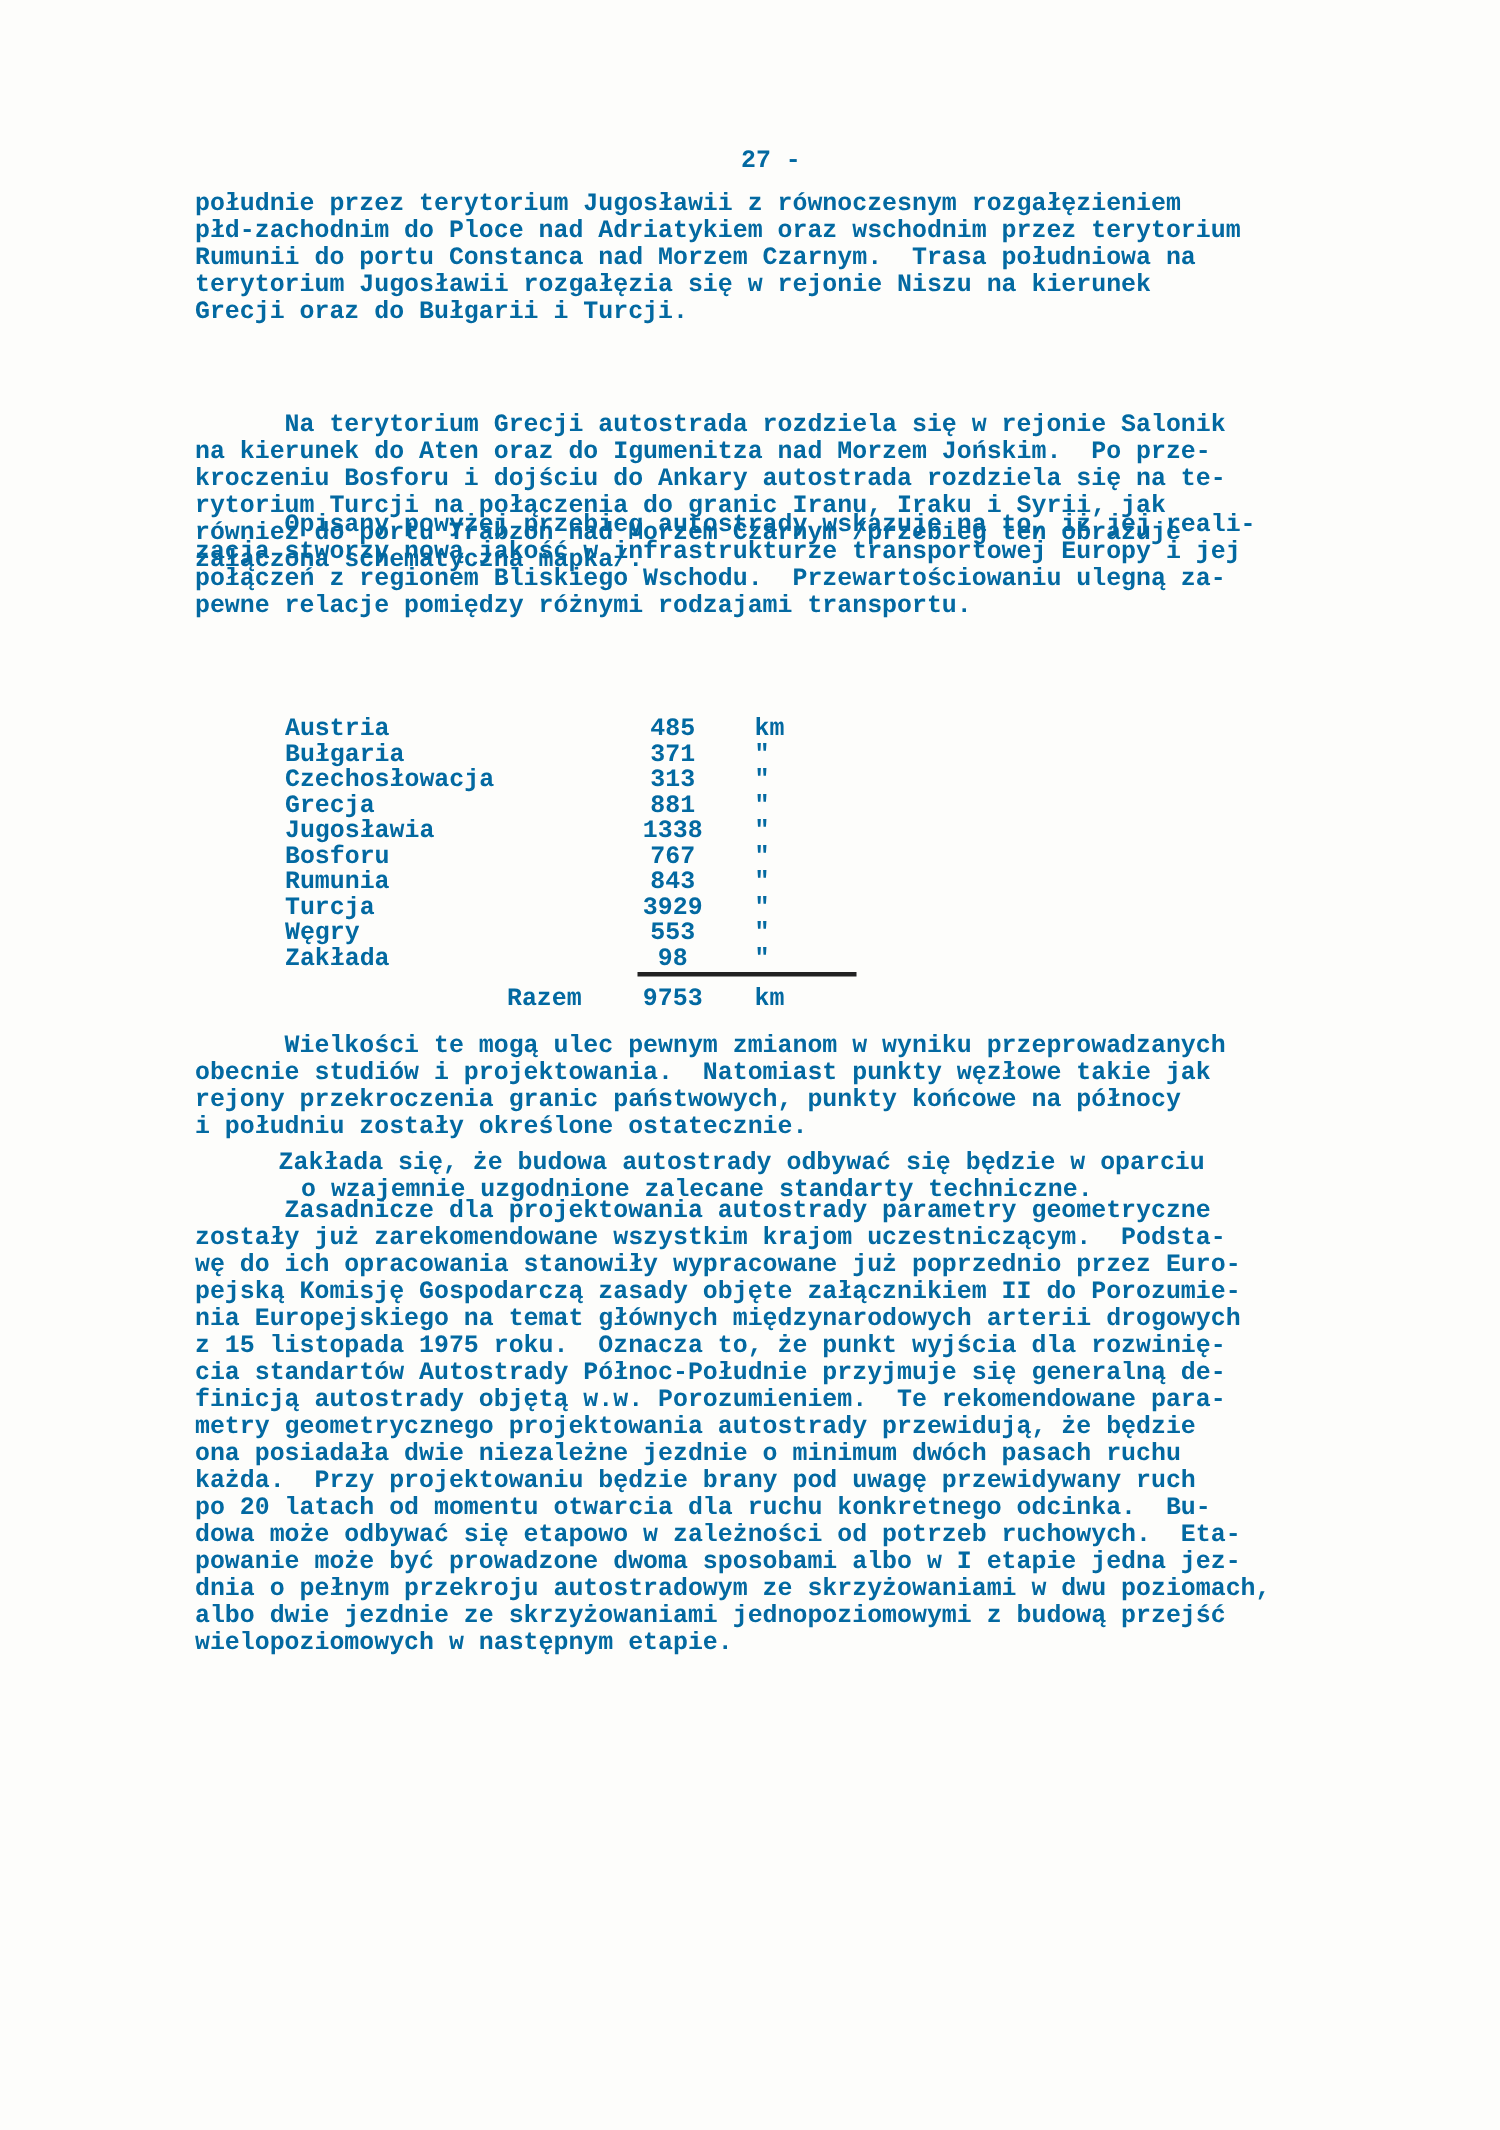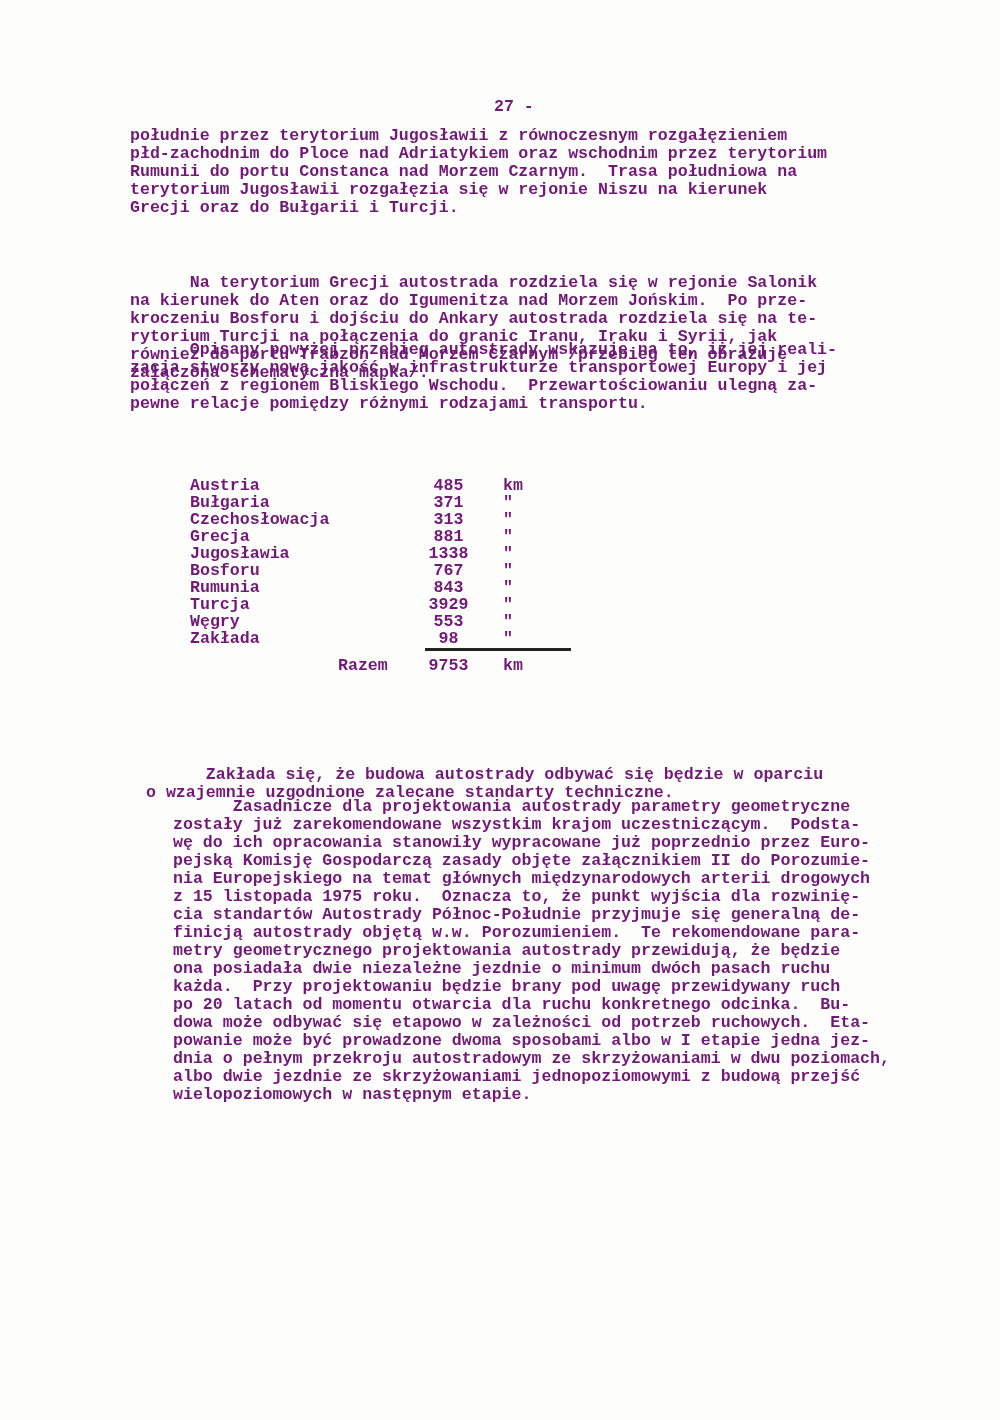--- a/index.html
+++ b/index.html
@@ -2,39 +2,39 @@
 <html><head>
 <meta charset="utf-8">
 <style>
   html,body { margin:0; padding:0; background:#e8e8e8; }
   .page {
     position:relative;
     width:1000px; height:1420px;
     background:#fdfdfb;
     font-family:"Liberation Mono", "DejaVu Sans Mono", monospace;
     font-weight:bold;
-    color:#701a75;
+    color:#0369a1;
     font-size:16.6px;
     overflow:hidden;
   }
   .pre {
     position:absolute;
     margin:0;
     white-space:pre;
     font:inherit;
     line-height:18px;
   }
   .page-number { position:absolute; left:494px; top:97px; }
   .p1 { left:130px; top:127px; }
   .p2 { left:130px; top:226px;margin-top:48px; }
   .p3 { left:130px; top:341px; }
   .p4 { left:130px; top:413px; }
   .p5 { left:130px; top:688px; }
-  .p6 { left:146px; top:766px; }
-  .p7 { left:130px; top:798px;margin-left:43px; }
+  .p6 { left:126px; top:766px;text-align:center; }
+  .p7 { left:130px; top:798px; }
   .p8 { left:130px; top:1101px; }
 
   .country-table {
     position:absolute;
     left:130px; top:476px;
     width:520px; height:210px;
   }
   .t-row { position:absolute; left:0; width:520px; height:17px; }
   .t-label { position:absolute; left:60px; white-space:pre; }
   .t-value { position:absolute; left:270px; width:97px; text-align:center; white-space:pre; }
@@ -125,20 +125,24 @@
 
     <div class="total-rule"></div>
 
     <div class="t-row total-row">
       <span class="t-label">Razem</span>
       <span class="t-value">9753</span>
       <span class="t-unit">km</span>
     </div>
   </div>
 
+  <pre class="pre p5">      Wielkości te mogą ulec pewnym zmianom w wyniku przeprowadzanych
+obecnie studiów i projektowania.  Natomiast punkty węzłowe takie jak
+rejony przekroczenia granic państwowych, punkty końcowe na północy
+i południu zostały określone ostatecznie.</pre>
   <pre class="pre p6">      Zakłada się, że budowa autostrady odbywać się będzie w oparciu
 o wzajemnie uzgodnione zalecane standarty techniczne.</pre>
   <pre class="pre p7">      Zasadnicze dla projektowania autostrady parametry geometryczne
 zostały już zarekomendowane wszystkim krajom uczestniczącym.  Podsta-
 wę do ich opracowania stanowiły wypracowane już poprzednio przez Euro-
 pejską Komisję Gospodarczą zasady objęte załącznikiem II do Porozumie-
 nia Europejskiego na temat głównych międzynarodowych arterii drogowych
 z 15 listopada 1975 roku.  Oznacza to, że punkt wyjścia dla rozwinię-
 cia standartów Autostrady Północ-Południe przyjmuje się generalną de-
 finicją autostrady objętą w.w. Porozumieniem.  Te rekomendowane para-

